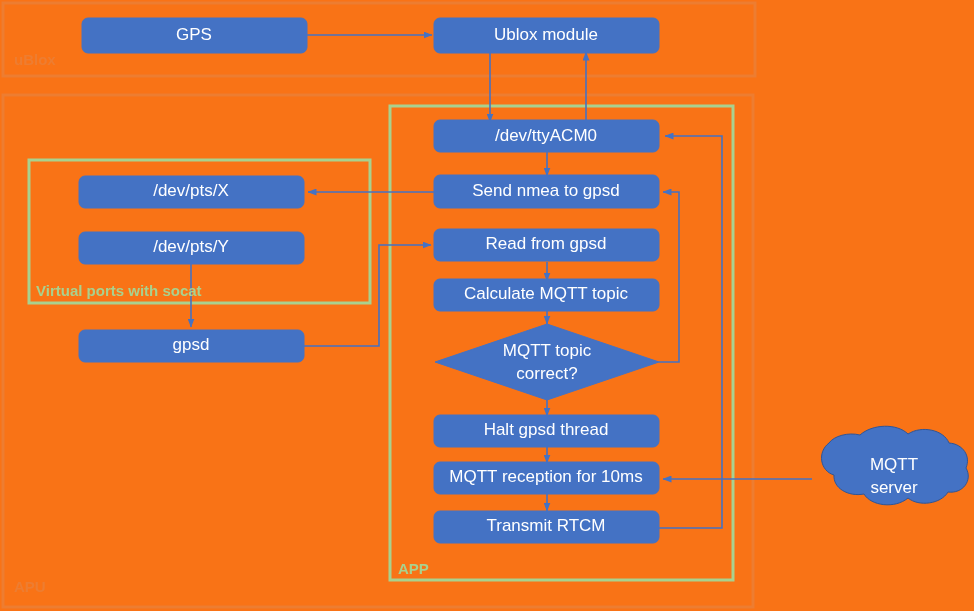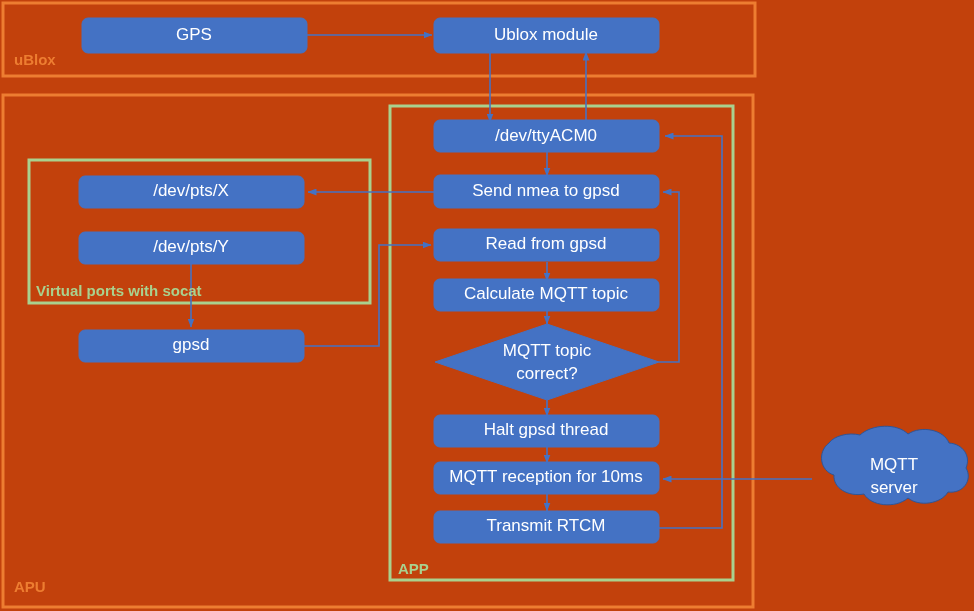--- a/index.html
+++ b/index.html
@@ -10,21 +10,21 @@
   body {
     width: 974px;
     height: 611px;
     overflow: hidden;
     font-family: "Liberation Sans", sans-serif;
   }
   #diagram-root {
     position: relative;
     width: 974px;
     height: 611px;
-    background: #c2410c;
+    background: #f97316;
   }
   svg#diagram-svg {
     position: absolute;
     left: 0;
     top: 0;
     width: 974px;
     height: 611px;
     display: block;
   }
   .node-label {

